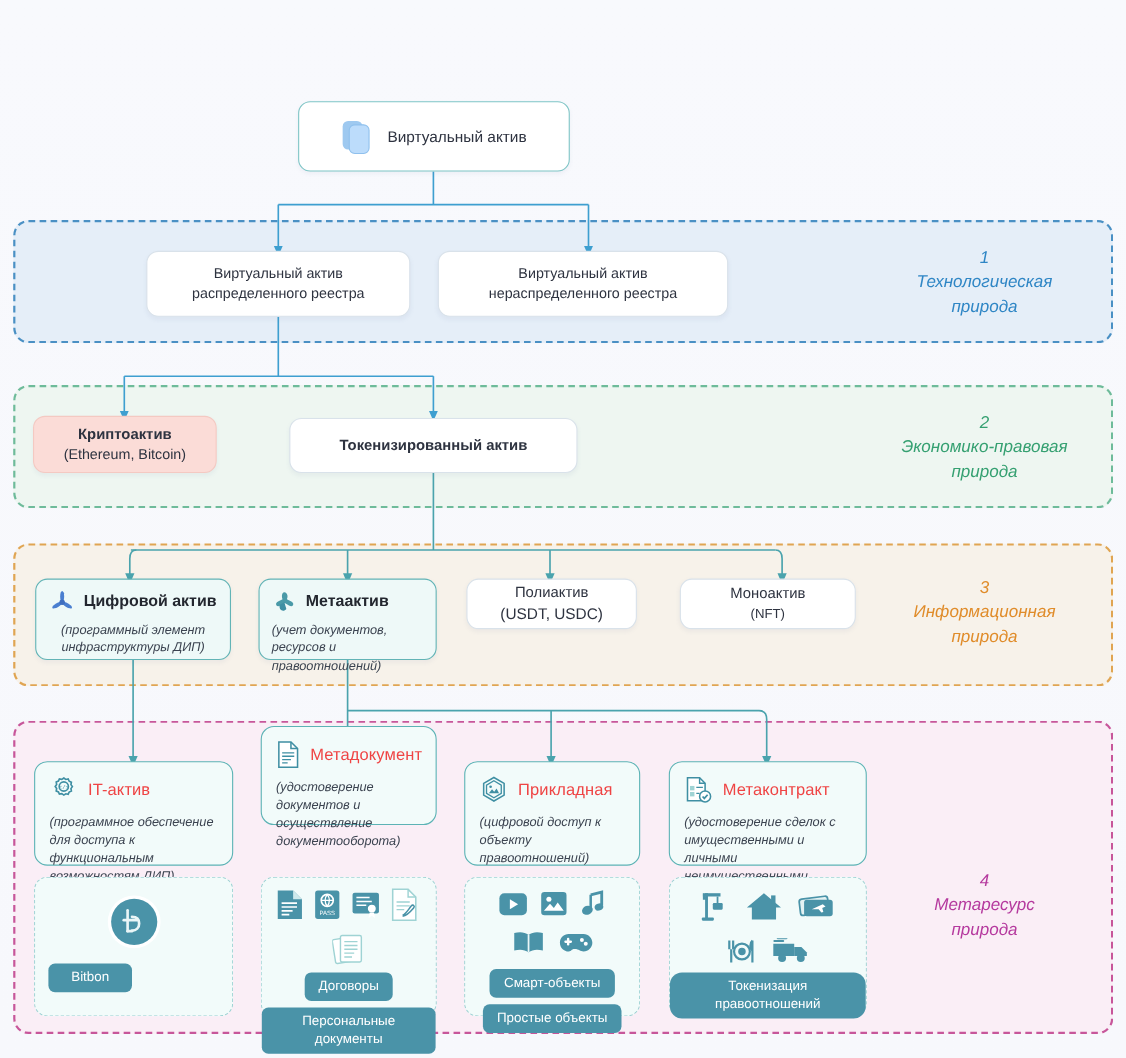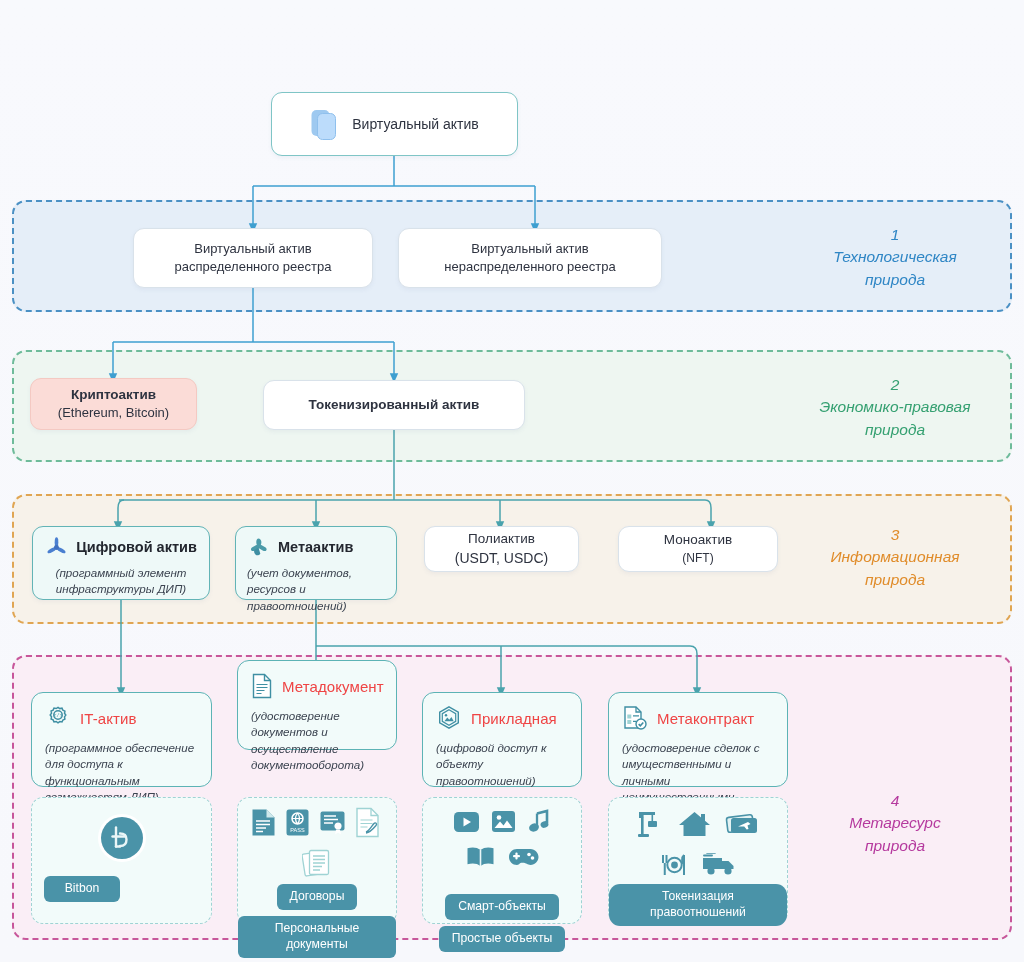--- a/index.html
+++ b/index.html
@@ -414,21 +414,21 @@
           <path d="M8.5 4h16c4.5 0 8 4 8 8s-3.5 8-8 8c-3 0-4.2-2.2-8-2.2S14 20 11 20c-4.5 0-8-3.5-8-8s3.5-8 8-8z" fill="#4a93a8" transform="translate(-1 -1)"></path>
           <g fill="#fff">
               <rect x="6" y="9" width="7" height="2.2" rx="1"></rect>
               <rect x="8.4" y="6.6" width="2.2" height="7" rx="1"></rect>
           <circle cx="22" cy="8.5" r="1.8"></circle>
               <circle cx="25.5" cy="12" r="1.8"></circle>
             </g>
         </svg>
       </span>
     </div>
-    <div class="chip-wrap" style="margin-top:25px;">
+    <div class="chip-wrap" style="margin-top:12px;">
       <span class="chip">Смарт-объекты</span>
       <span class="chip">Простые объекты</span>
     </div>
   </div>
 
   <div class="panel" style="left:608px; top:797px; width:180px; height:127px;">
     <div class="panel-icons" style="gap:14px; padding:12px 14px 0;">
       <span>
         <svg width="27" height="28" viewBox="0 0 27 28">
           <g fill="#4a93a8">

